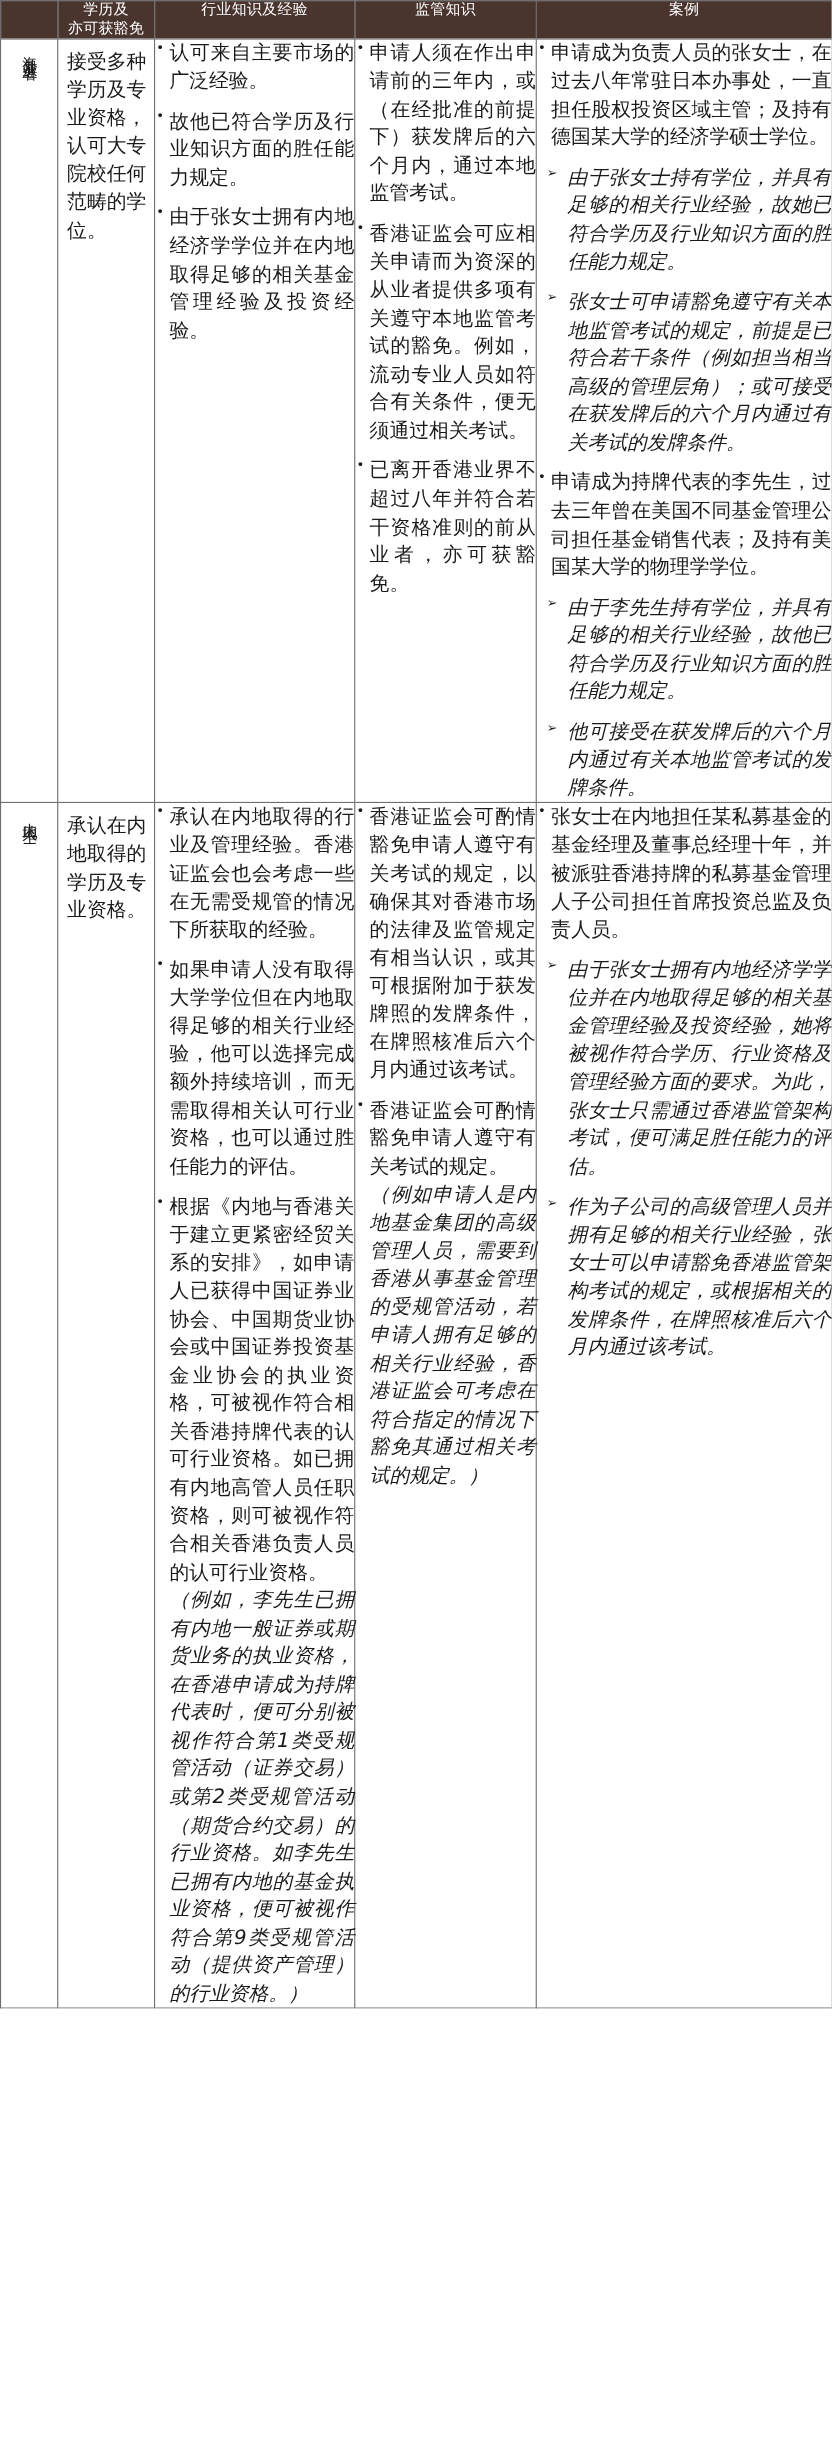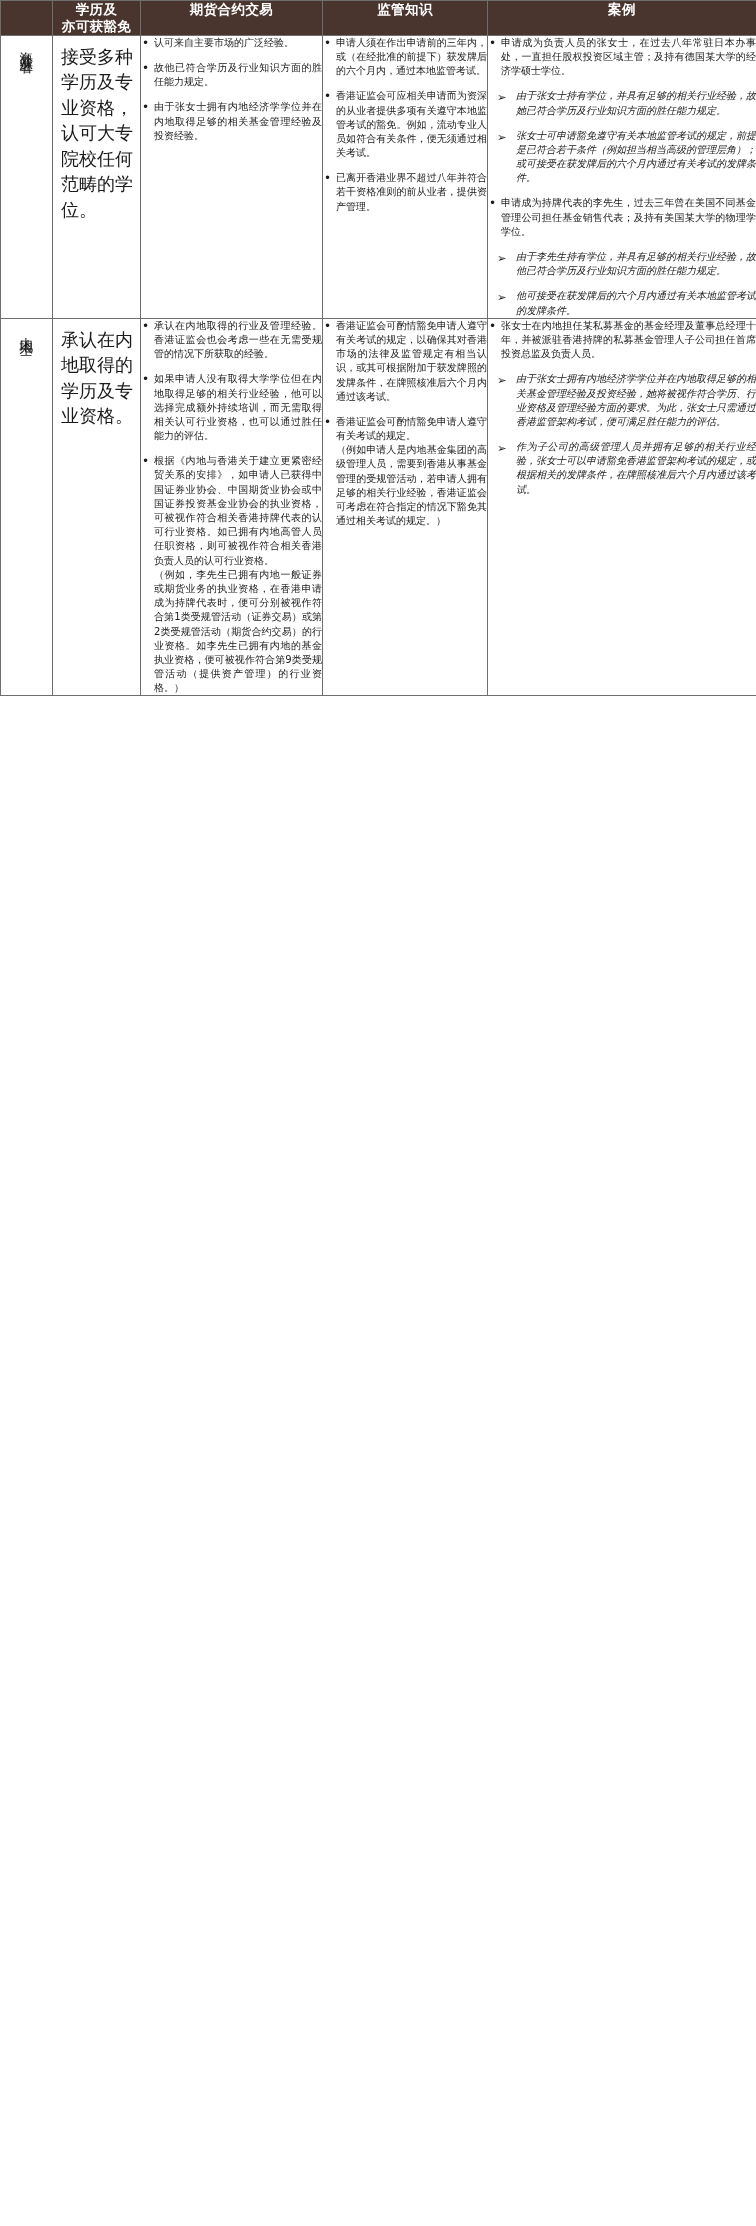--- a/index.html
+++ b/index.html
@@ -18,21 +18,21 @@
     table-layout: fixed;
   }
   table.matrix td, table.matrix th {
     border: 1px solid #6e6e6e;
     vertical-align: top;
     padding: 0;
   }
   thead th {
     background: #4a342e;
     color: #ffffff;
-    font-weight: bold;
+    font-weight: normal;
     text-align: center;
     vertical-align: middle;
     font-size: 13.5px;
     line-height: 1.25;
     padding: 5px 3px;
     border: 1px solid #4a342e;
     letter-spacing: 0.4px;
   }
   thead th.h-blank { border-right: 1px solid #6e6e6e; }
 
@@ -72,21 +72,21 @@
 
   ul.bullets {
     list-style: none;
     margin: 0;
     padding: 0;
   }
   ul.bullets > li {
     position: relative;
     padding-left: 13px;
     margin-bottom: 11px;
-    font-size: 10px;
+    font-size: 18px;
     line-height: 1.42;
     text-align: justify;
     text-justify: inter-ideograph;
   }
   ul.bullets > li:last-child { margin-bottom: 0; }
   ul.bullets > li::before {
     content: "\2022";
     position: absolute;
     left: 1px;
     top: -1px;
@@ -94,20 +94,21 @@
     line-height: 1.42;
   }
   ul.bullets > li.arrow { padding-left: 19px; margin-left: 9px; font-style: italic; }
   ul.bullets > li.arrow::before {
     content: "\27A2";
     left: 0px;
     top: 0px;
     font-size: 11.5px;
   }
   .ital {
+    font-style: italic;
     display: block;
   }
 </style>
 </head>
 <body>
 
 <table class="matrix">
   <colgroup>
     <col class="c1">
       <col class="c2">
@@ -115,21 +116,21 @@
       <col class="c4">
       <col class="c5">
   </colgroup>
   <thead>
     <tr>
       <th class="h-blank"></th>
       <th>
         <span>学历及</span><br>
         <span>亦可获豁免</span>
       </th>
-      <th>期货合约交易</th>
+      <th>行业知识及经验</th>
       <th>监管知识</th>
       <th>案例</th>
     </tr>
   </thead>
   <tbody>
 
     <tr>
       <td class="rowlabel">
         <span class="vert">海外从业者</span>
       </td>
@@ -140,21 +141,21 @@
         <ul class="bullets">
           <li>认可来自主要市场的广泛经验。</li>
           <li>故他已符合学历及行业知识方面的胜任能力规定。</li>
           <li>由于张女士拥有内地经济学学位并在内地取得足够的相关基金管理经验及投资经验。</li>
         </ul>
       </td>
       <td class="cell">
         <ul class="bullets">
           <li>申请人须在作出申请前的三年内，或（在经批准的前提下）获发牌后的六个月内，通过本地监管考试。</li>
           <li>香港证监会可应相关申请而为资深的从业者提供多项有关遵守本地监管考试的豁免。例如，流动专业人员如符合有关条件，便无须通过相关考试。</li>
-          <li>已离开香港业界不超过八年并符合若干资格准则的前从业者，提供资产管理。</li>
+          <li>已离开香港业界不超过八年并符合若干资格准则的前从业者，亦可获豁免。</li>
         </ul>
       </td>
       <td class="cell">
         <ul class="bullets">
           <li>申请成为负责人员的张女士，在过去八年常驻日本办事处，一直担任股权投资区域主管；及持有德国某大学的经济学硕士学位。</li>
           <li class="arrow">由于张女士持有学位，并具有足够的相关行业经验，故她已符合学历及行业知识方面的胜任能力规定。</li>
           <li class="arrow">张女士可申请豁免遵守有关本地监管考试的规定，前提是已符合若干条件（例如担当相当高级的管理层角）；或可接受在获发牌后的六个月内通过有关考试的发牌条件。</li>
           <li>申请成为持牌代表的李先生，过去三年曾在美国不同基金管理公司担任基金销售代表；及持有美国某大学的物理学学位。</li>
           <li class="arrow">由于李先生持有学位，并具有足够的相关行业经验，故他已符合学历及行业知识方面的胜任能力规定。</li>
           <li class="arrow">他可接受在获发牌后的六个月内通过有关本地监管考试的发牌条件。</li>

